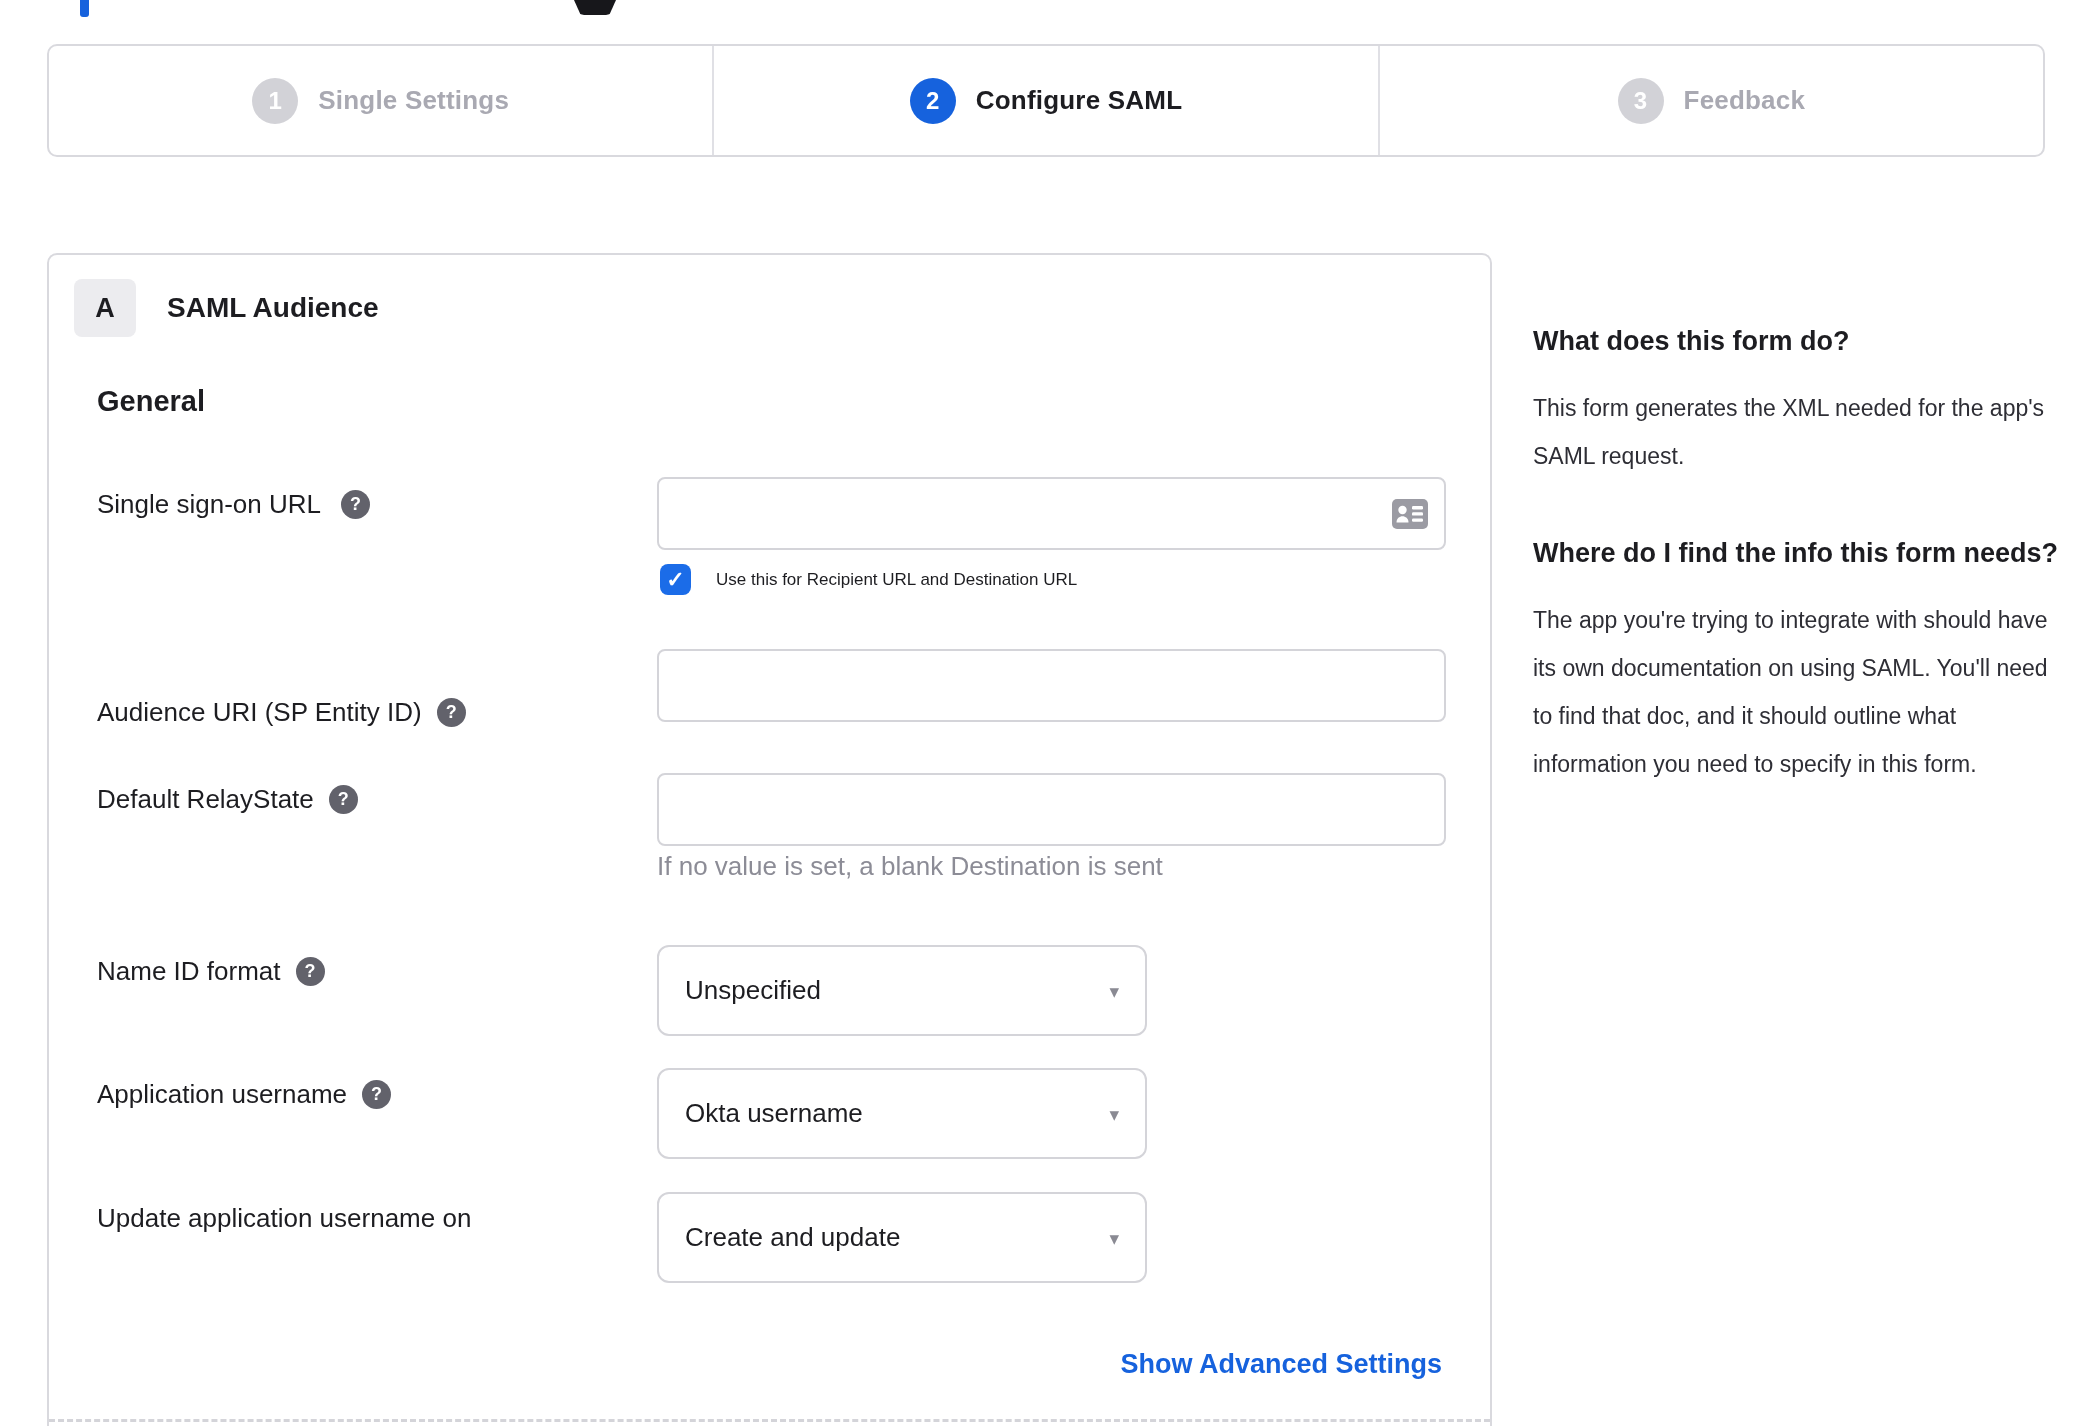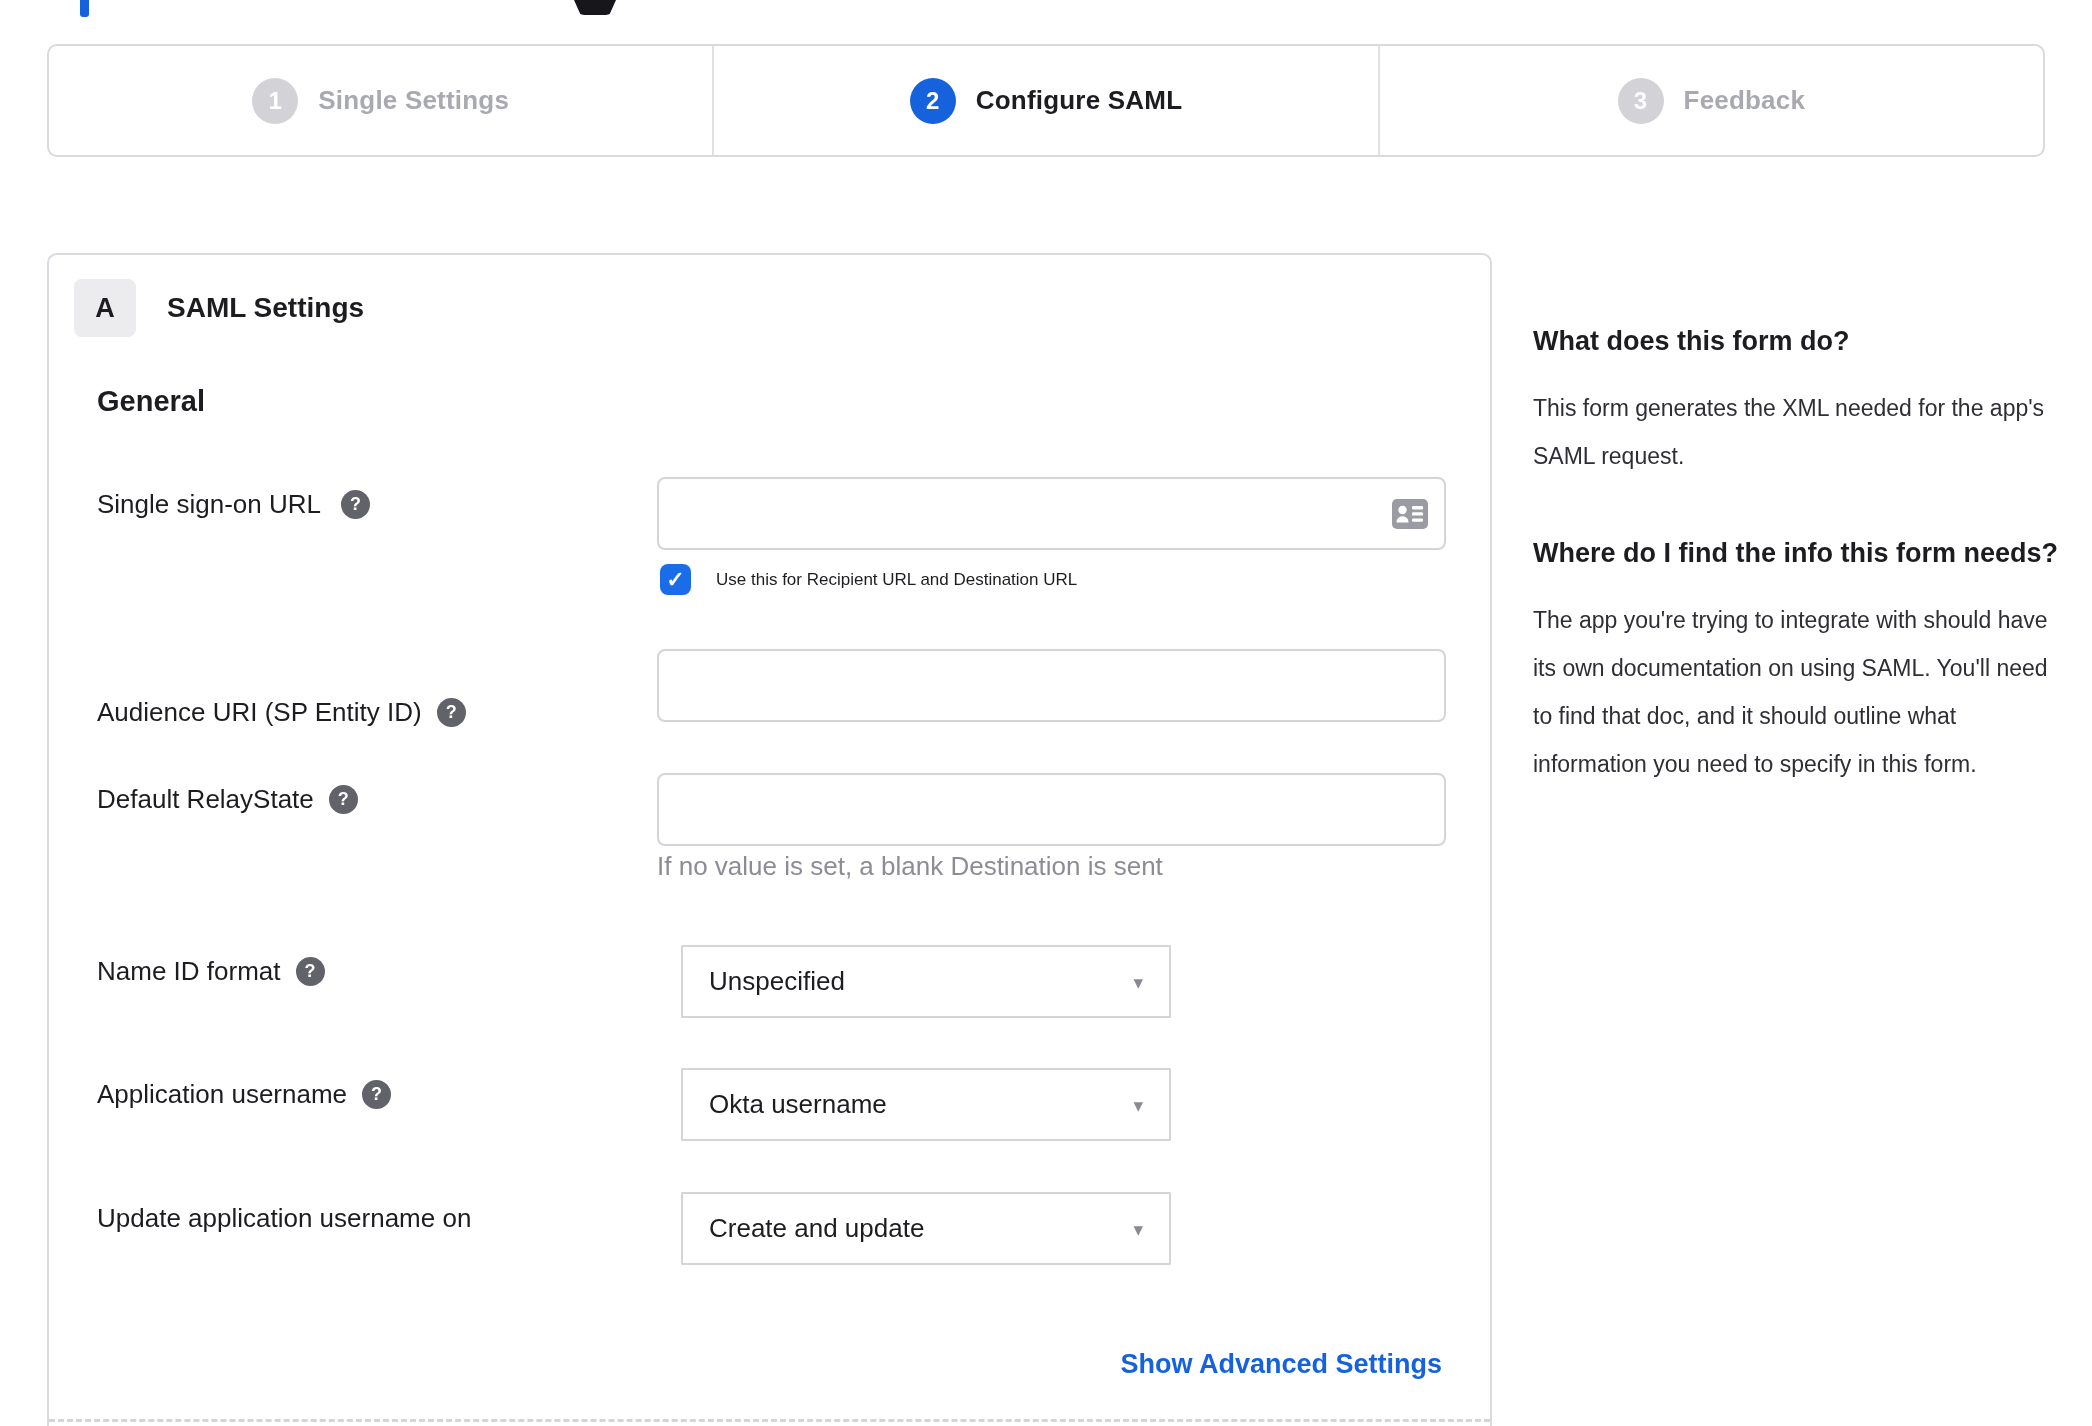--- a/index.html
+++ b/index.html
@@ -60,22 +60,22 @@
 
   .checkbox-row { position:absolute; left:611px; top:309px; display:flex;
     align-items:center; gap:25px; }
   .checkbox { width:31px; height:31px; border-radius:8px; background:#1b6ce8;
     color:#fff; display:flex; align-items:center; justify-content:center;
     font-size:22px; font-weight:900; }
   .checkbox-label { font-size:17px; color:#1d1d21; }
 
   .hint-text { position:absolute; left:608px; font-size:26px; color:#8c8c96; }
 
-  .select-box { position:absolute; left:632px; width:490px; height:73px;
-    border:2px solid #d4d4d9; border-radius:1px; background:#fff;
+  .select-box { position:absolute; left:608px; width:490px; height:91px;
+    border:2px solid #d4d4d9; border-radius:12px; background:#fff;
     display:flex; align-items:center; padding:0 26px; cursor:pointer; }
   .select-value { font-size:26px; color:#1d1d21; }
   .select-caret { position:absolute; right:26px; top:50%; transform:translateY(-50%);
     font-size:19px; color:#8a8a93; }
 
   .advanced-link { position:absolute; right:48px; top:1094px; font-size:27px;
     font-weight:600; color:#1662dd; text-decoration:none; cursor:pointer; }
 
   
   .sidebar { position:absolute; left:1533px; top:318px; width:530px; }
@@ -100,21 +100,21 @@
   </div>
   <div class="step inactive">
     <span class="step-circle">3</span>
     <span class="step-label">Feedback</span>
   </div>
 </div>
 
 <div class="panel">
 
   <div class="section-badge">A</div>
-  <div class="section-title">SAML Settings</div>
+  <div class="section-title">SAML Audience</div>
   <div class="group-title">General</div>
 
   <div class="field-label" style="top:234px;gap:20px;">
     <span>Single sign-on URL</span>
     <span class="help-icon">?</span>
   </div>
   <div class="input-wrap" style="top:222px;">
     <input class="text-input" type="text" value="" style="">
     <svg class="card-icon" width="36" height="30" viewBox="0 0 36 30">
       <rect x="0" y="0" width="36" height="30" rx="5" fill="#9b9ba3"></rect>

